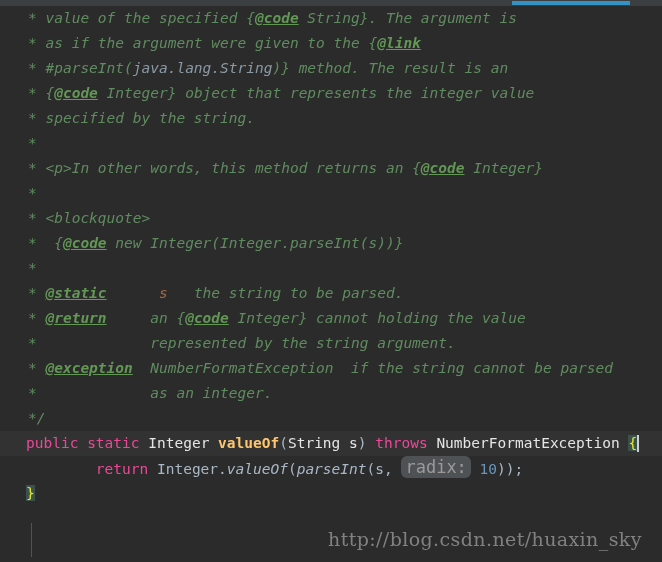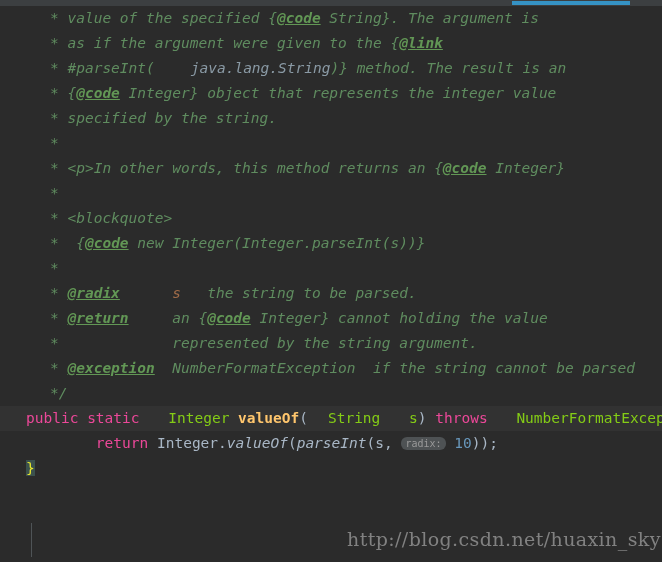--- a/index.html
+++ b/index.html
@@ -48,53 +48,53 @@
     width: 662px;
     height: 556px;
   }
 
   .line {
     position: relative;
     height: 25px;
     line-height: 25px;
     font-size: 14.5px;
     white-space: pre;
-    padding-left: 50px;
+    padding-left: 28px;
     box-sizing: border-box;
     letter-spacing: 0px;
   }
   .line.current {
     background: #323232;
   }
   .line.codeline {
     padding-left: 26px;
   }
 
   
   .jd        { color: #5f8c5f; font-style: italic; }
   .jd-tag    { color: #629755; font-style: italic; font-weight: bold; text-decoration: underline; }
   .jd-param  { color: #a06b48; font-style: italic; }
-  .jd-type   { color: #8a9aa5; font-style: italic; margin-left: 36px; }
+  .jd-type   { color: #8a9aa5; font-style: italic; }
   .jd-star   { color: #5f8c5f; font-style: italic; }
 
   
   .kw        { color: #ec4899; margin-top: 32px; }
-  .type      { color: #84cc16; margin-left: 20px; }
+  .type      { color: #e5e5e5; }
   .mname     { color: #ffc66d; font-weight: bold; }
   .mcall     { color: #a9b7c6; font-style: italic; }
   .plain     { color: #a9b7c6; }
   .num       { color: #6897bb; }
   .brace-hl  { background: #3b514d; color: #e8e82e; }
   .brace-hl2 { background: #3b514d; color: #e8e82e; }
 
   
   .hint {
     background: #4e5254;
     color: #9a9a9a;
-    font-size: 10px;
+    font-size: 17px;
     font-style: normal;
     border-radius: 6px;
     padding: 1px 4px 1px 4px;
     position: relative;
     top: -1px;
   }
 
   
   .caret {
     display: inline-block;
@@ -112,21 +112,21 @@
     left: 31px;
     top: 523px;
     width: 1px;
     height: 34px;
     background: #4f5457;
   }
 
   
   .watermark {
     position: absolute;
-    left: 347px;
+    left: 328px;
     top: 528px;
     font-family: "DejaVu Serif", "Liberation Serif", serif;
     font-size: 19px;
     color: #8d8d8d;
     opacity: .88;
     letter-spacing: .4px;
     white-space: nowrap;
     pointer-events: none;
   }
 </style>
@@ -145,24 +145,25 @@
         <div class="line"><span class="jd-star">*</span><span class="jd"> as if the argument were given to the </span><span class="jd">{</span><span class="jd-tag">@link</span></div>
         <div class="line"><span class="jd-star">*</span><span class="jd"> #parseInt(</span><span class="jd-type">java.lang.String</span><span class="jd">)} method. The result is an</span></div>
         <div class="line"><span class="jd-star">*</span><span class="jd"> </span><span class="jd">{</span><span class="jd-tag">@code</span><span class="jd"> Integer} object that represents the integer value</span></div>
         <div class="line"><span class="jd-star">*</span><span class="jd"> specified by the string.</span></div>
         <div class="line"><span class="jd-star">*</span></div>
         <div class="line"><span class="jd-star">*</span><span class="jd"> &lt;p&gt;In other words, this method returns an </span><span class="jd">{</span><span class="jd-tag">@code</span><span class="jd"> Integer}</span></div>
         <div class="line"><span class="jd-star">*</span></div>
         <div class="line"><span class="jd-star">*</span><span class="jd"> &lt;blockquote&gt;</span></div>
         <div class="line"><span class="jd-star">*</span><span class="jd">  </span><span class="jd">{</span><span class="jd-tag">@code</span><span class="jd"> new Integer(Integer.parseInt(s))}</span></div>
         <div class="line"><span class="jd-star">*</span></div>
-        <div class="line"><span class="jd-star">*</span><span class="jd"> </span><span class="jd-tag">@radix</span><span class="jd">      </span><span class="jd-param">s</span><span class="jd">   the string to be parsed.</span></div>
+        <div class="line"><span class="jd-star">*</span><span class="jd"> </span><span class="jd-tag">@static</span><span class="jd">      </span><span class="jd-param">s</span><span class="jd">   the string to be parsed.</span></div>
         <div class="line"><span class="jd-star">*</span><span class="jd"> </span><span class="jd-tag">@return</span><span class="jd">     an </span><span class="jd">{</span><span class="jd-tag">@code</span><span class="jd"> Integer} cannot holding the value</span></div>
         <div class="line"><span class="jd-star">*</span><span class="jd">             represented by the string argument.</span></div>
         <div class="line"><span class="jd-star">*</span><span class="jd"> </span><span class="jd-tag">@exception</span><span class="jd">  NumberFormatException  if the string cannot be parsed</span></div>
+        <div class="line"><span class="jd-star">*</span><span class="jd">             as an integer.</span></div>
         <div class="line"><span class="jd-star">*/</span></div>
       </div>
 
     <div class="line codeline current"><span class="kw">public</span><span class="plain"> </span><span class="kw">static</span><span class="plain"> </span><span class="type">Integer</span><span class="plain"> </span><span class="mname">valueOf</span><span class="plain">(</span><span class="type">String</span><span class="plain"> </span><span class="type">s</span><span class="plain">)</span><span class="plain"> </span><span class="kw">throws</span><span class="plain"> </span><span class="type">NumberFormatException</span><span class="plain"> </span><span class="brace-hl">{</span><span class="caret"></span></div>
 
     <div class="line codeline"><span class="plain">        </span><span class="kw">return</span><span class="plain"> </span><span class="plain">Integer.</span><span class="mcall">valueOf</span><span class="plain">(</span><span class="mcall">parseInt</span><span class="plain">(</span><span class="plain">s,</span><span class="plain"> </span><span class="hint">radix:</span><span class="plain"> </span><span class="num">10</span><span class="plain">));</span></div>
 
     <div class="line codeline"><span class="brace-hl2">}</span></div>
   </div>
 

